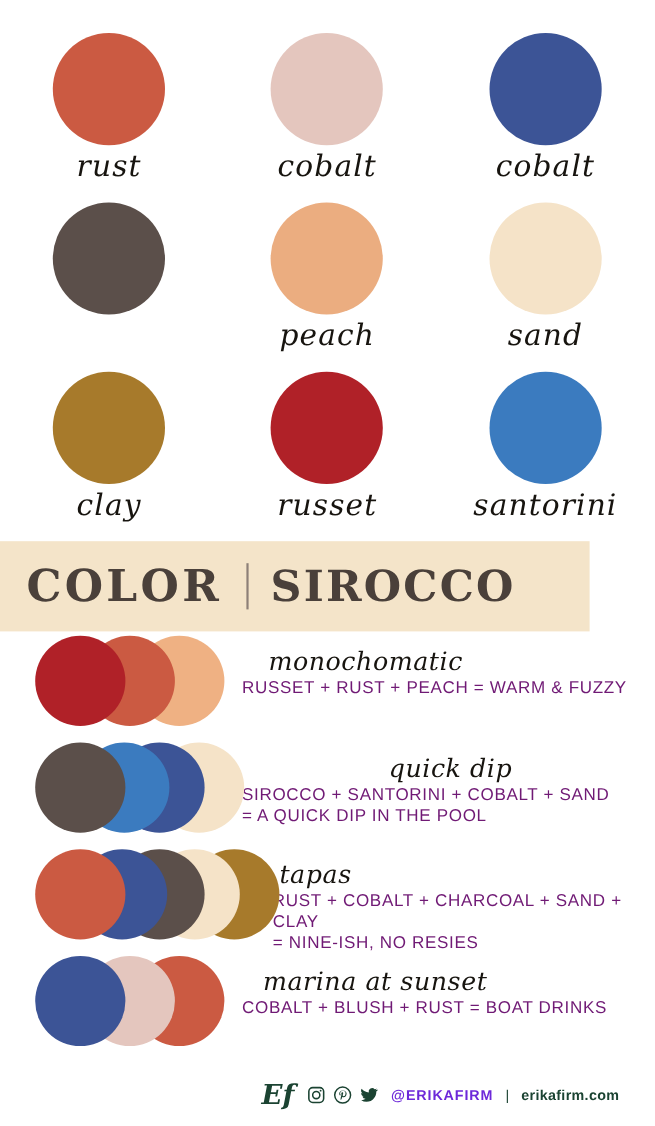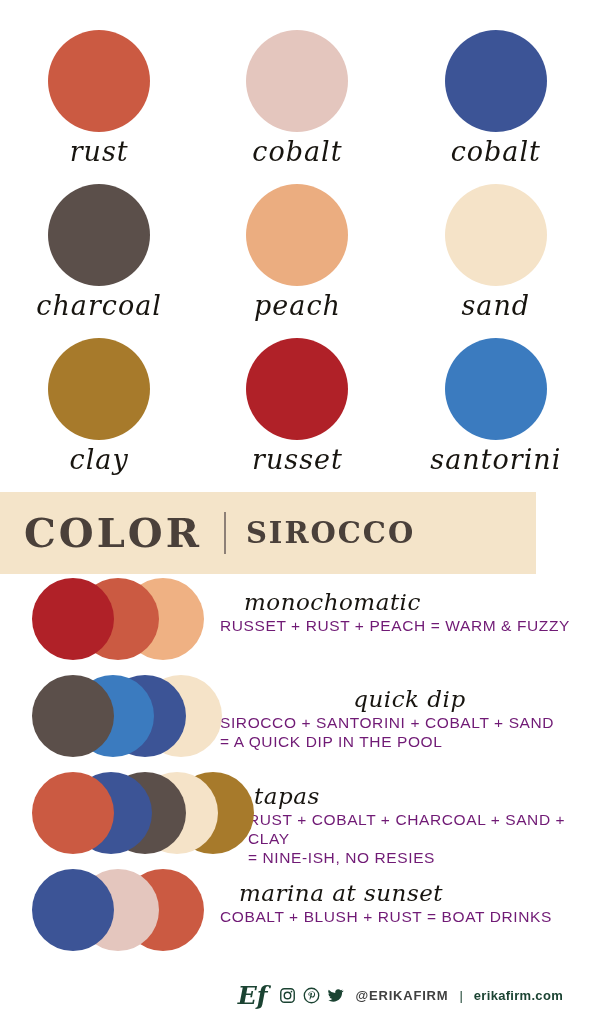--- a/index.html
+++ b/index.html
@@ -78,21 +78,21 @@
   .banner-divider {
     width: 2px;
     height: 42px;
     background: #8d8077;
     margin: 0 20px 0 22px;
     flex: none;
   }
   .banner-subtitle {
     font-family: "DejaVu Serif", serif;
     font-weight: bold;
-    font-size: 29px;
+    font-size: 39px;
     letter-spacing: 2px;
     line-height: 1;
     color: #4a403a;
   }
 
   
   .combos {
     position: absolute;
     left: 0;
     top: 574px;
@@ -180,21 +180,21 @@
     height: 17px;
     display: inline-block;
     line-height: 0;
   }
   .social-icon svg { display: block; }
   .footer-handle {
     font-family: "Liberation Sans", sans-serif;
     font-weight: bold;
     font-size: 13px;
     letter-spacing: 0.8px;
-    color: #404040;
+    color: #6d28d9;
     margin-left: 5px;
   }
   .footer-sep {
     font-size: 13px;
     color: #1b4332;
     margin: 0 4px;
   }
   .footer-site {
     font-family: "Liberation Sans", sans-serif;
     font-weight: bold;
@@ -219,21 +219,20 @@
     </div>
     <div class="swatch-cell">
       <div class="swatch-dot" style="background:#3c5496"></div>
       <div class="swatch-label">cobalt</div>
     </div>
   </div>
 
   <div class="swatch-row">
     <div class="swatch-cell">
       <div class="swatch-dot" style="background:#5b4f4a"></div>
-      <div class="swatch-label">charcoal</div>
     </div>
     <div class="swatch-cell">
       <div class="swatch-dot" style="background:#ebad80"></div>
       <div class="swatch-label">peach</div>
     </div>
     <div class="swatch-cell">
       <div class="swatch-dot" style="background:#f5e3c8"></div>
       <div class="swatch-label">sand</div>
     </div>
   </div>

